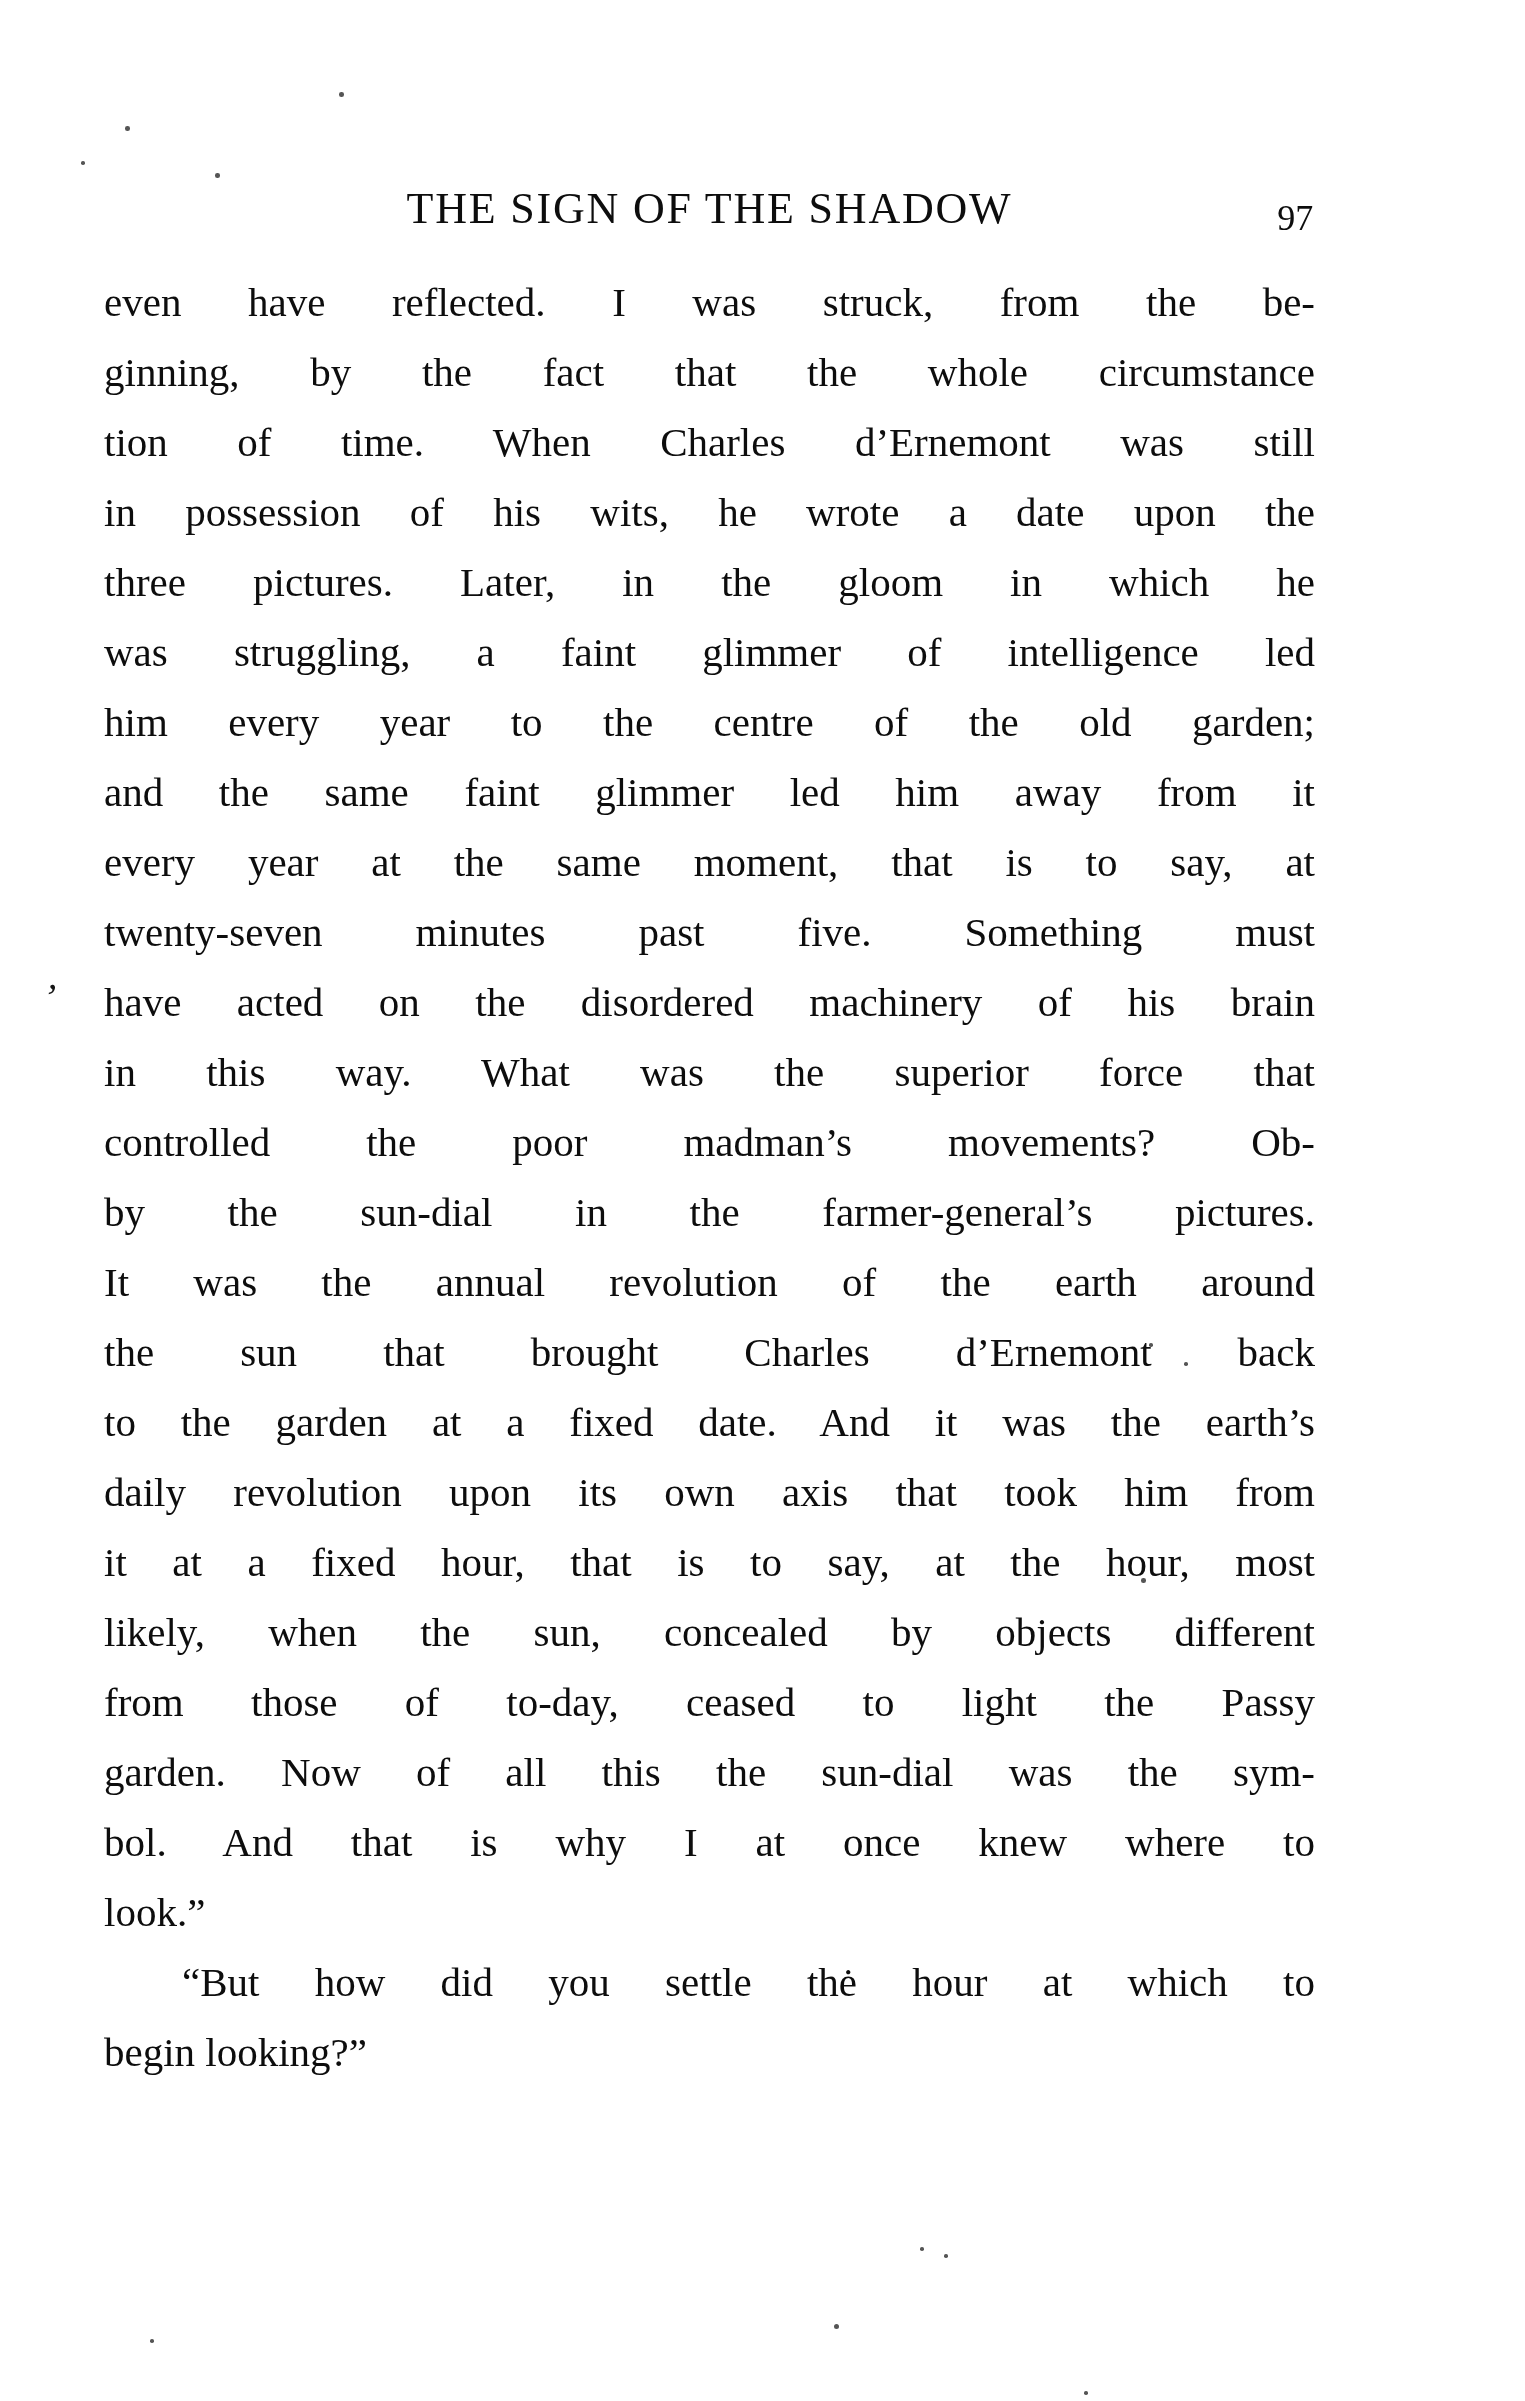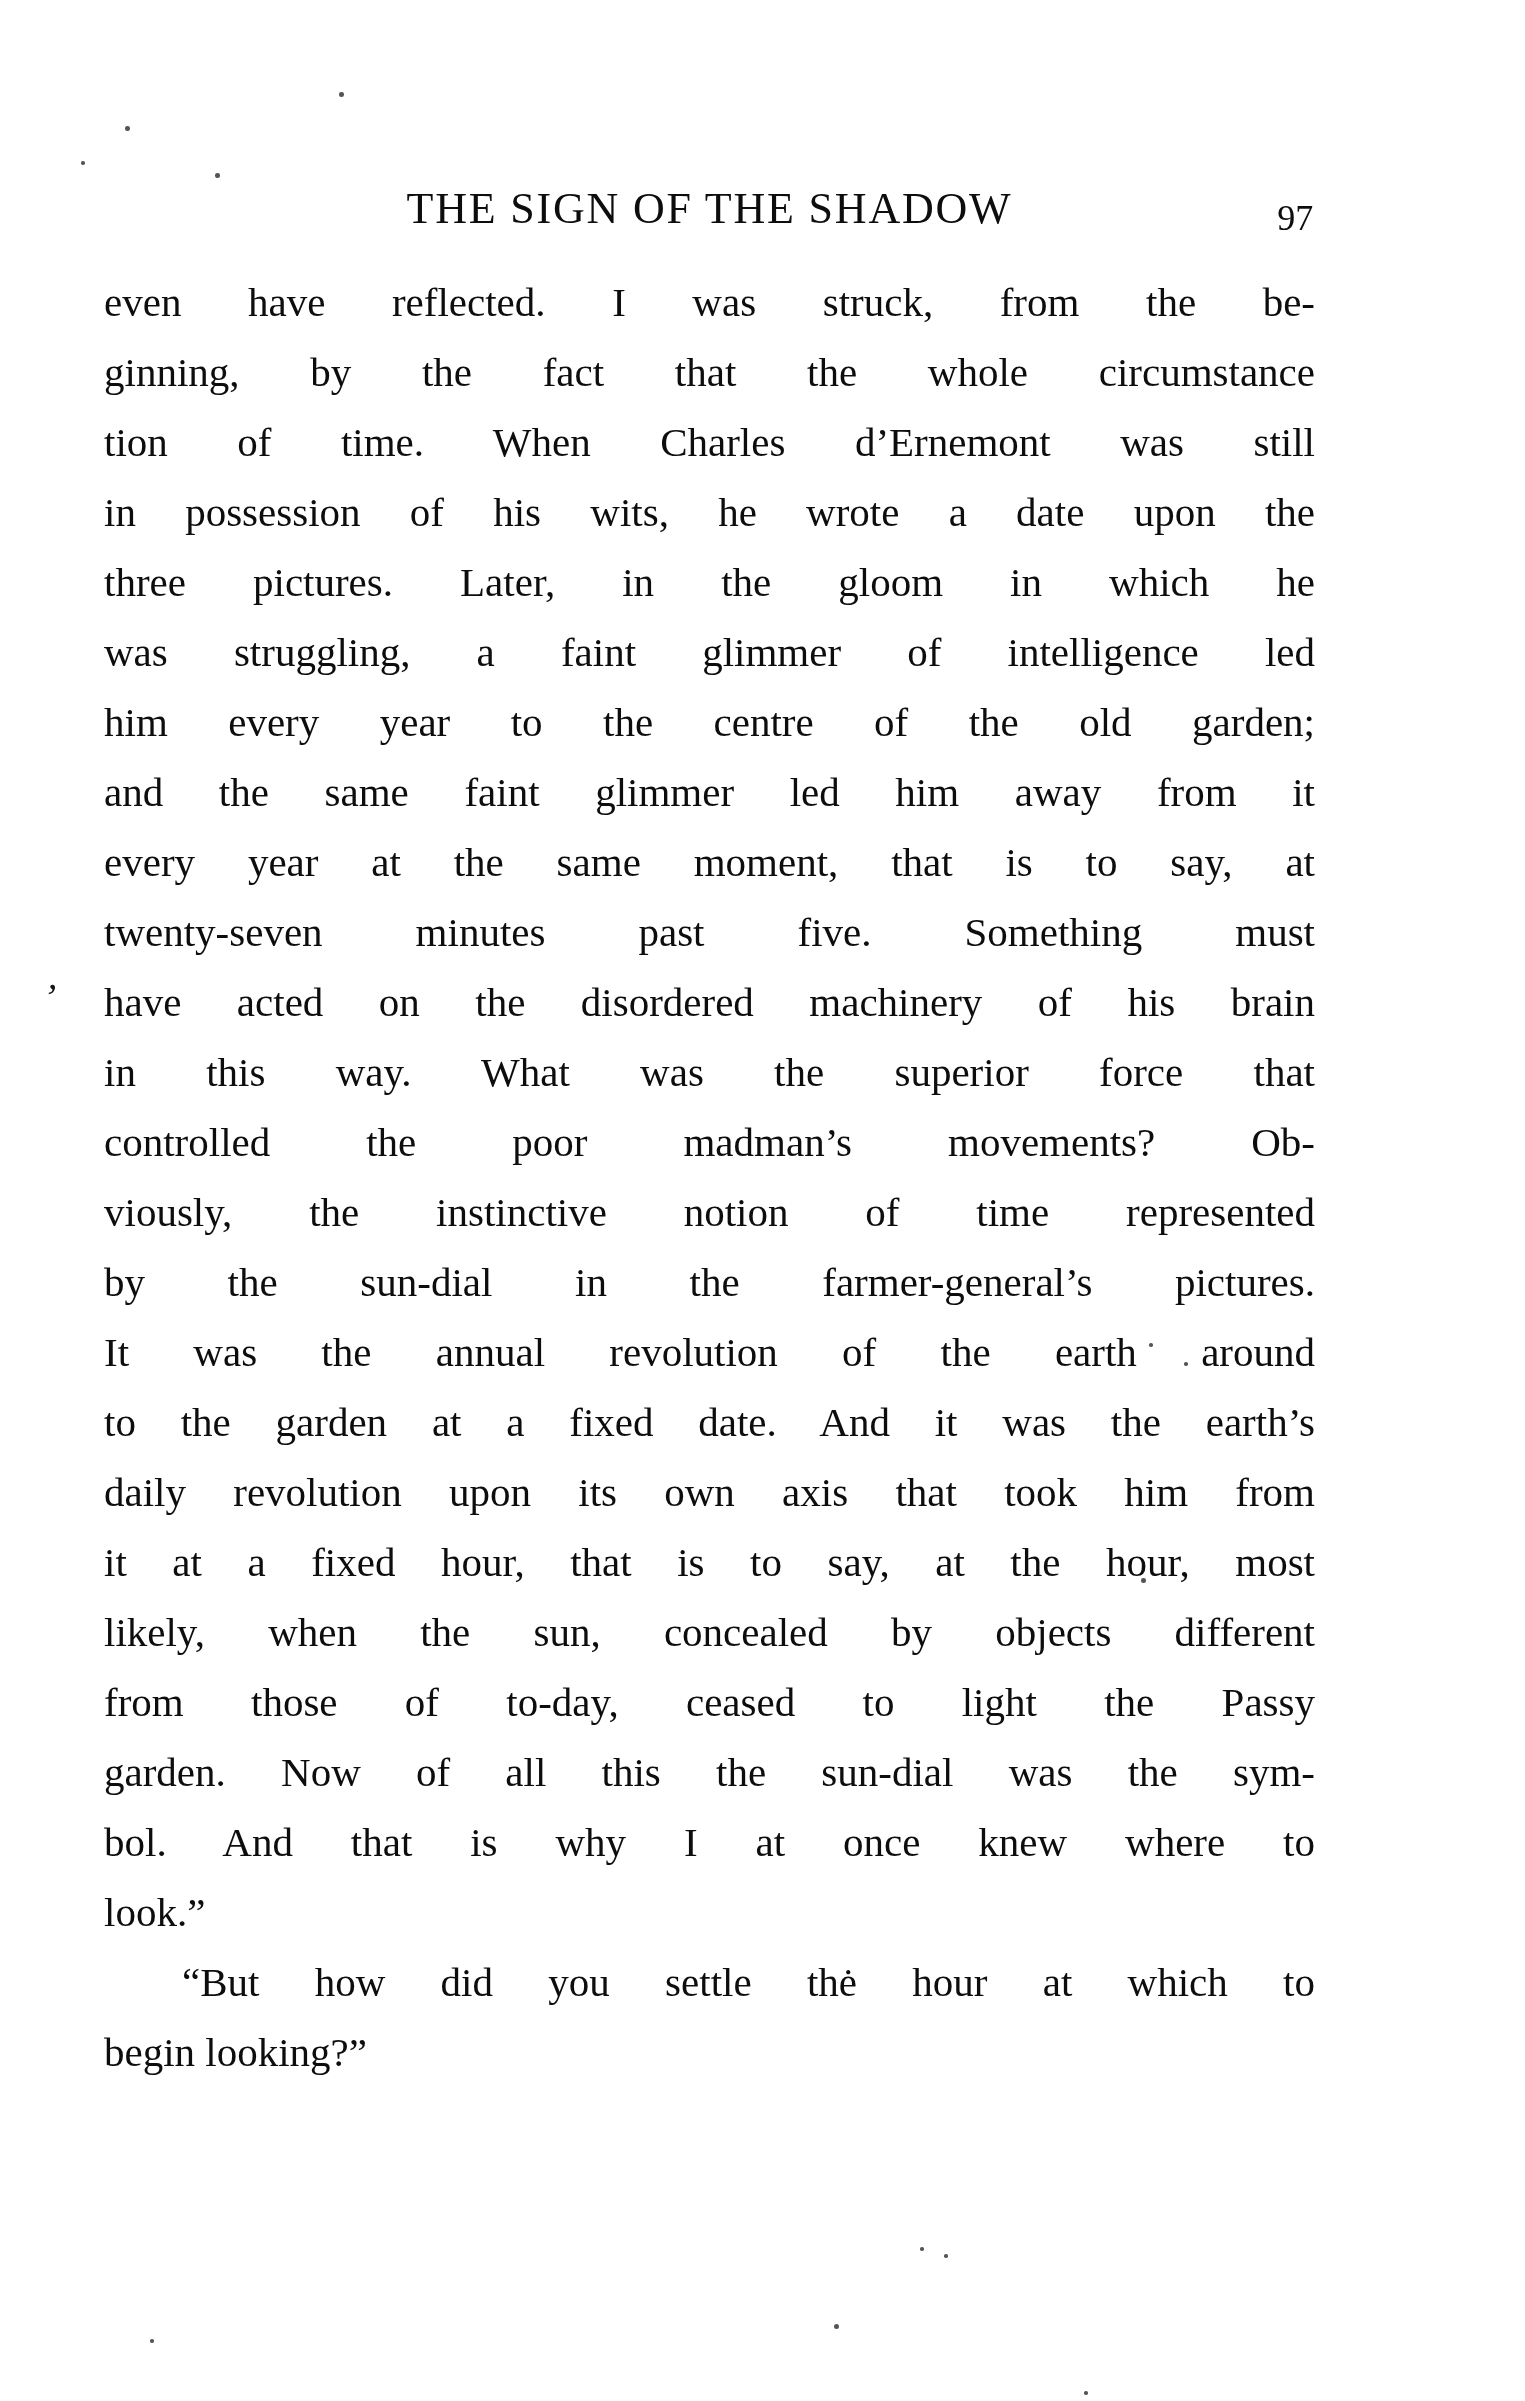--- a/index.html
+++ b/index.html
@@ -67,23 +67,23 @@
       <div class="line just">in possession of his wits, he wrote a date upon the</div>
       <div class="line just">three pictures.  Later, in the gloom in which he</div>
       <div class="line just">was struggling, a faint glimmer of intelligence led</div>
       <div class="line just">him every year to the centre of the old garden;</div>
       <div class="line just">and the same faint glimmer led him away from it</div>
       <div class="line just">every year at the same moment, that is to say, at</div>
       <div class="line just">twenty-seven minutes past five.  Something must</div>
       <div class="line just">have acted on the disordered machinery of his brain</div>
       <div class="line just">in this way.  What was the superior force that</div>
       <div class="line just">controlled the poor madman’s movements?  Ob-</div>
-      <div class="line just">viously, the instinctive notion of time represented</div>
       <div class="line just">by the sun-dial in the farmer-general’s pictures.</div>
       <div class="line just">It was the annual revolution of the earth around</div>
+      <div class="line just">the sun that brought Charles d’Ernemont back</div>
       <div class="line just">to the garden at a fixed date.  And it was the earth’s</div>
       <div class="line just">daily revolution upon its own axis that took him from</div>
       <div class="line just">it at a fixed hour, that is to say, at the hour, most</div>
       <div class="line just">likely, when the sun, concealed by objects different</div>
       <div class="line just">from those of to-day, ceased to light the Passy</div>
       <div class="line just">garden.  Now of all this the sun-dial was the sym-</div>
       <div class="line just">bol.  And that is why I at once knew where to</div>
       <div class="line">look.”</div>
       <div class="line just indent">“But how did you settle thė hour at which to</div>
       <div class="line">begin looking?”</div>

